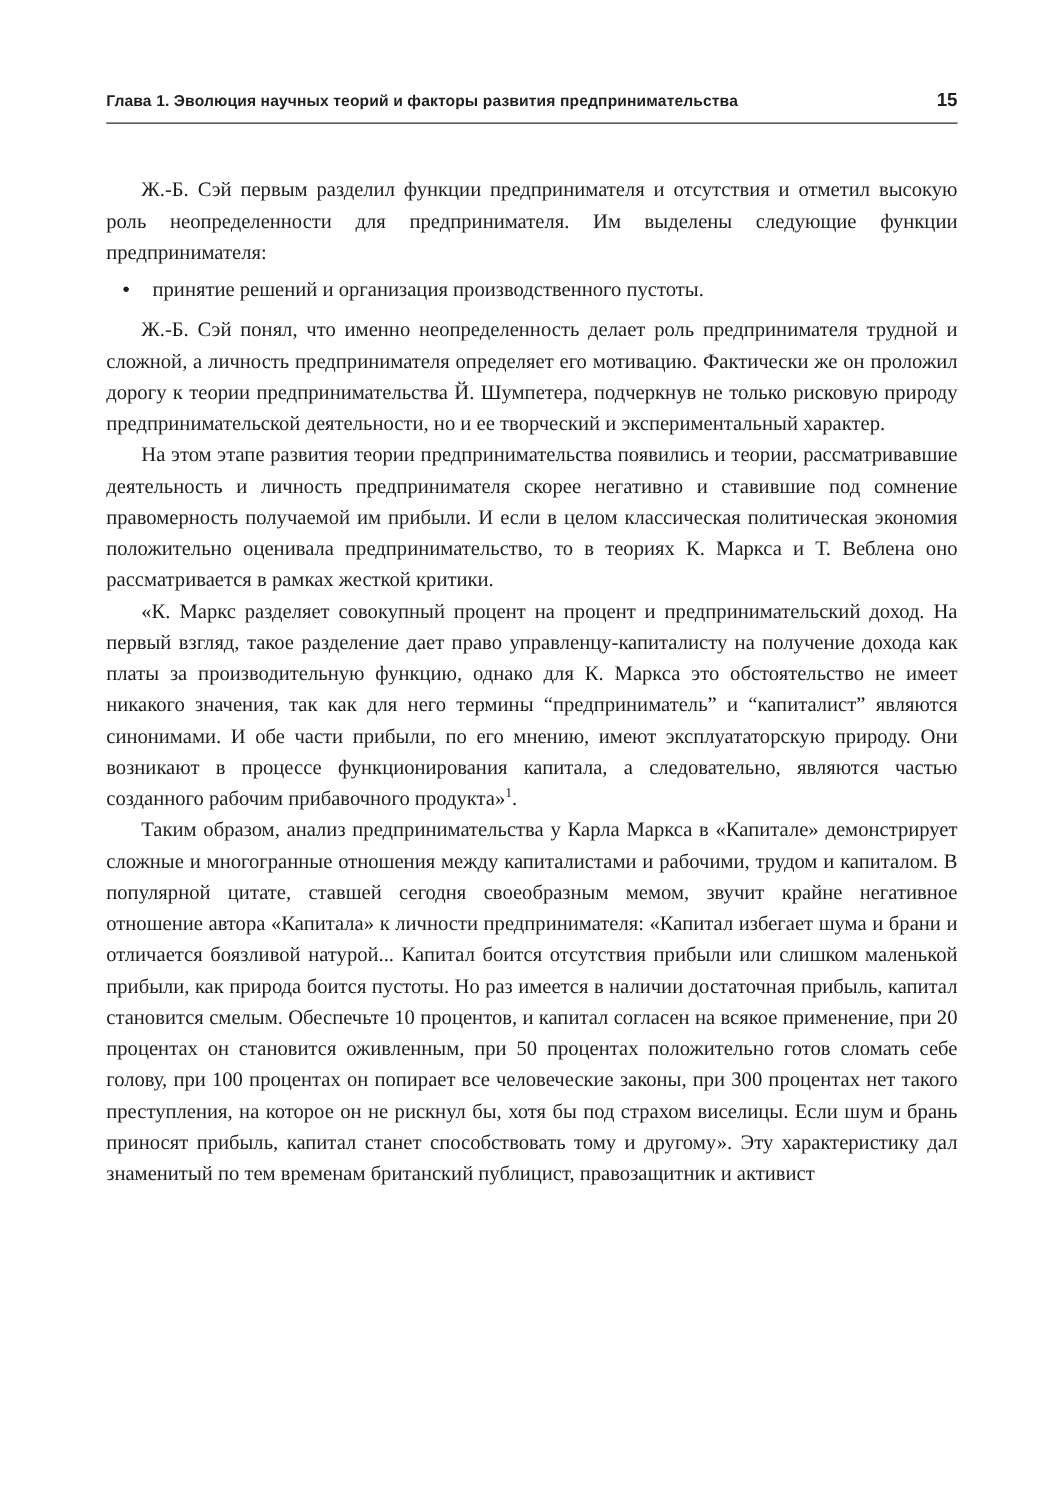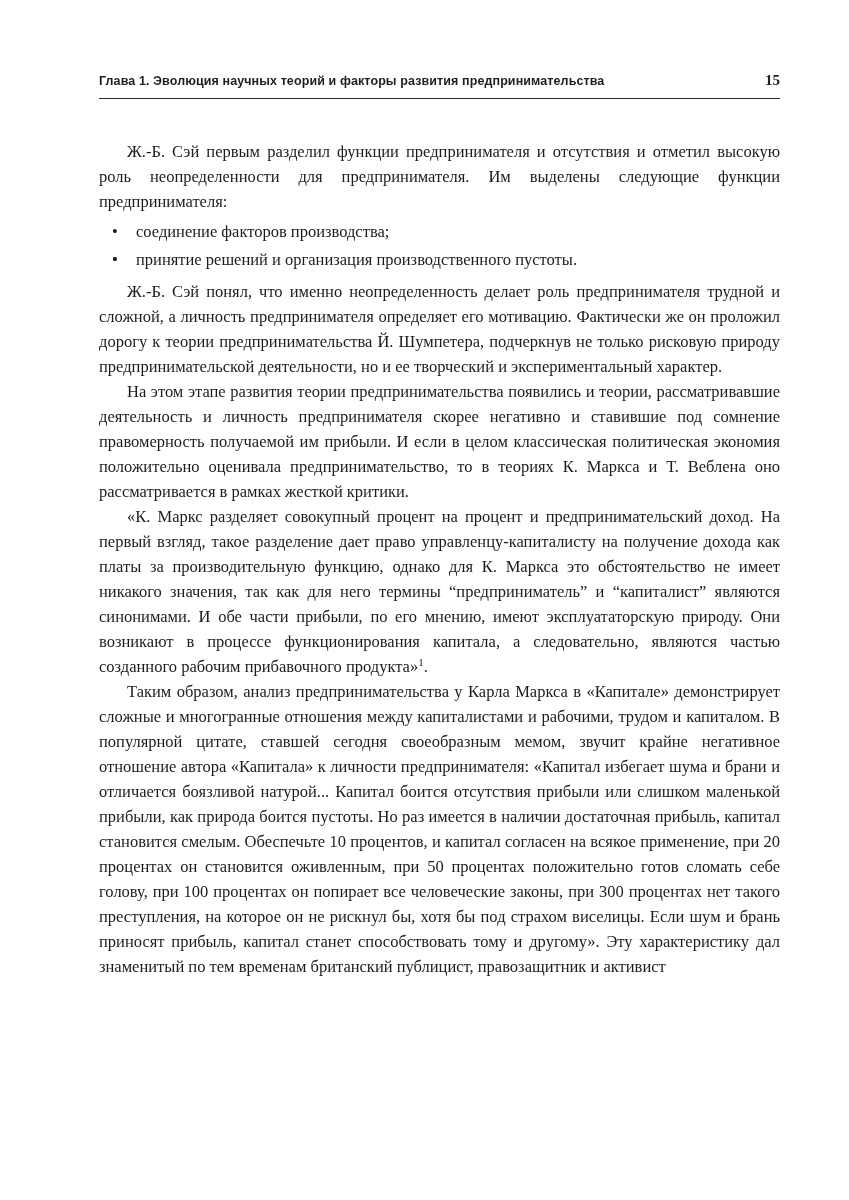--- a/index.html
+++ b/index.html
@@ -9,40 +9,40 @@
     width: 849px;
     height: 1200px;
     margin: 0 auto;
     background: #ffffff;
     overflow: hidden;
     font-family: "Liberation Serif", "DejaVu Serif", serif;
     color: #1c1c1c;
   }
   .inner {
     position: absolute;
-    left: 99px;
+    left: 85px;
     top: 72px;
     width: 681px;
   }
   .running-head {
     display: flex;
     justify-content: space-between;
     align-items: baseline;
     border-bottom: 1.4px solid #2b2b2b;
     padding-bottom: 9px;
   }
   .head-title {
     font-family: "Liberation Sans", "DejaVu Sans", sans-serif;
     font-size: 12.5px;
     font-weight: 700;
     color: #1f1f1f;
     letter-spacing: 0.1px;
   }
   .page-number {
-    font-family: Liberation Serif, serif;
+    font-family: Liberation Sans, sans-serif;
     font-size: 15px;
     font-weight: 700;
     color: #1f1f1f;
   }
   .body-text {
     margin-top: 40px;
     font-size: 16.5px;
     line-height: 25px;
     text-align: justify;
     hyphens: auto;
@@ -103,21 +103,20 @@
       <span class="page-number">15</span>
     </header>
 
     <main class="body-text">
 
       <p class="para indent">Ж.-Б. Сэй первым разделил функции предпринимателя и отсутствия и отметил высокую роль неопределенности для предпринимателя. Им выделены следующие функции предпринимателя:</p>
 
       <ul class="bullets">
         <li>
           <span class="marker">•</span>
-          <span>соединение факторов производства;</span>
         </li>
         <li>
           <span class="marker">•</span>
         </li>
         <li>
           <span class="marker">•</span>
           <span>принятие решений и организация производственного пустоты.</span>
         </li>
       </ul>
 

